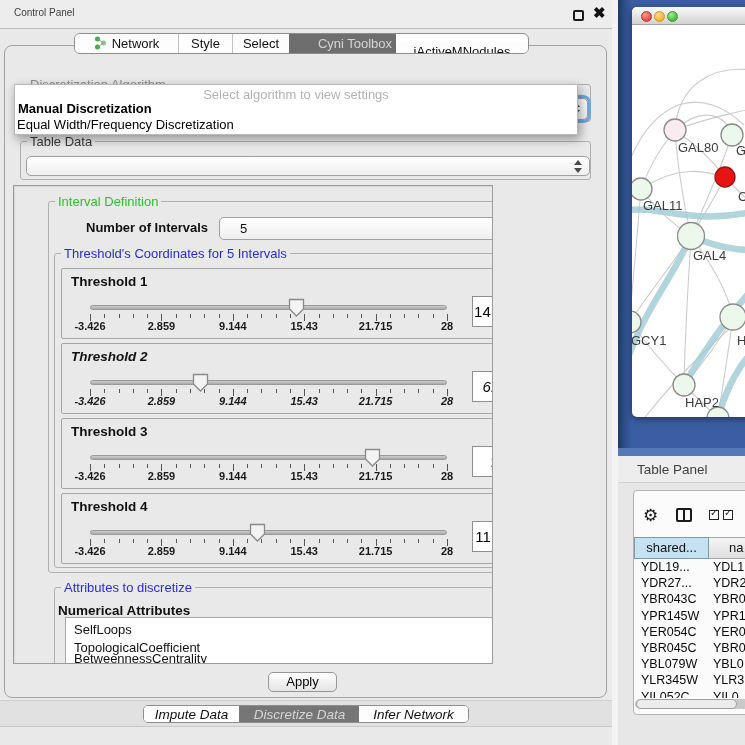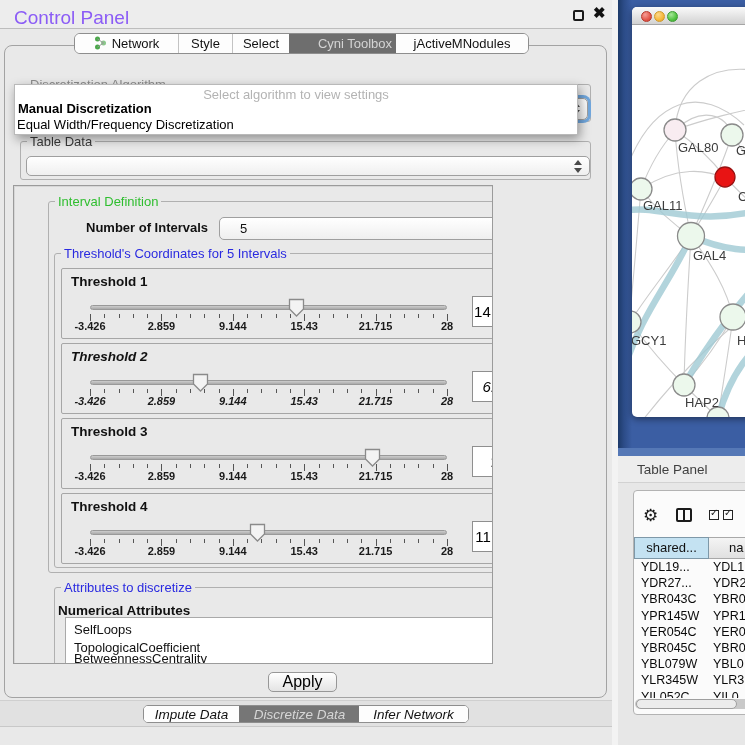--- a/index.html
+++ b/index.html
@@ -2,21 +2,21 @@
 <html><head>
 <meta charset="utf-8">
 <style>
   * { margin:0; padding:0; box-sizing:border-box; }
   html,body { width:745px; height:745px; font-family:"Liberation Sans",sans-serif; background:#e9e9e9; overflow:hidden; }
   #root { position:relative; width:745px; height:745px; }
   .abs { position:absolute; }
 
   
   #titlebar { left:0; top:0; width:613px; height:29px; background:#ededed; border-bottom:1px solid #bdbdbd; }
-  #titlebar .title { position:absolute; left:14px; top:7px; font-size:19px; color:#8b5cf6; }
+  #titlebar .title { position:absolute; left:14px; top:7px; font-size:10px; color:#404040; }
   #float-btn { left:573px; top:10px; width:11px; height:11px; border:2px solid #1a1a1a; border-radius:2px; }
   #close-btn { left:593px; top:4px; font-size:15px; font-weight:bold; color:#111; }
 
   #toptabs { left:74px; top:33px; height:21px; display:flex; border:1px solid #8e8e8e; border-radius:6px; overflow:hidden; background:#fff; z-index:5; }
   .toptab { height:100%; display:flex; align-items:center; justify-content:center; font-size:13px; color:#111; background:#fdfdfd; border-left:1px solid #c3c3c3; white-space:nowrap; }
   .toptab:first-child { border-left:none; }
   .toptab.sel { background:#6e6e6e; color:#d4d4d4; border-left:1px solid #6e6e6e; }
   .toptab.sel + .toptab { border-left:none; }
 
   #outerbox { left:4px; top:45px; width:603px; height:653px; border:1px solid #a3a3a3; border-radius:8px; background:#e9e9e9; }
@@ -58,21 +58,21 @@
   .tick { position:absolute; width:1px; background:#555; }
   .ticklabel { position:absolute; top:51px; transform:translateX(-50%); font-size:11px; font-weight:bold; color:#1a1a1a; white-space:nowrap; }
   .handle { position:absolute; top:29px; width:17px; height:19px; }
   .valbox { position:absolute; left:410px; top:27px; width:55px; height:31px; background:#fff; border:1px solid #8f8f8f; font-size:15px; text-align:right; line-height:29px; padding-right:6px; color:#000; }
 
   
   #attrlist { position:absolute; left:51px; top:431px; width:469px; height:80px; background:#fff; border:1px solid #a9a9a9; }
   .attr-item { position:absolute; left:8px; font-size:13px; color:#111; }
   #attr-scroll-thumb { position:absolute; left:453px; top:3px; width:10px; height:70px; border-radius:5px; background:#a9a9a9; }
 
-  #applybtn { left:268px; top:672px; width:69px; height:20px; background:linear-gradient(#ffffff,#e4e4e4); border:1px solid #979797; border-radius:5px; font-size:16px; text-align:center; line-height:18px; color:#000; }
+  #applybtn { left:268px; top:672px; width:69px; height:20px; background:linear-gradient(#ffffff,#e4e4e4); border:1px solid #979797; border-radius:5px; font-size:13px; text-align:center; line-height:18px; color:#000; }
 
   #bottomband { left:0; top:700px; width:613px; height:27px; background:#e1e1e1; border-top:1px solid #cfcfcf; border-bottom:1px solid #c8c8c8; }
   #bottomtabs { left:143px; top:705px; height:18px; display:flex; border:1px solid #8e8e8e; border-radius:5px; overflow:hidden; background:#fff;font-style:italic; }
   .btab { height:100%; display:flex; align-items:center; justify-content:center; font-size:13.5px; color:#111; background:#fdfdfd; border-left:1px solid #c3c3c3; white-space:nowrap; }
   .btab:first-child { border-left:none; }
   .btab.sel { background:#767676; color:#d6d6d6; border-left:1px solid #767676; }
   .btab.sel + .btab { border-left:none; }
 
   
   #splitter { left:612px; top:0; width:6px; height:745px; background:#f3f3f3; }
@@ -131,21 +131,21 @@
       </div>
       <div class="toptab" style="width:54px;">
         <span>Style</span>
       </div>
       <div class="toptab" style="width:57px;">
         <span>Select</span>
       </div>
       <div class="toptab sel" style="width:107px;padding-left:24px;">
         <span>Cyni Toolbox</span>
       </div>
-      <div class="toptab" style="width:132px;">
+      <div class="toptab" style="width:132px;margin-top:8px;">
         <span>jActiveMNodules</span>
       </div>
     </div>
 
   <div id="outerbox" class="abs"></div>
 
   <div class="groupbox" id="algbox" style="left:20px;top:84px;width:571px;height:38px;">
     <span class="gb-label" style="color:#8b8b8b;">Discretization Algorithm</span>
   </div>
   <div class="combo focused abs" id="algcombo" style="left:27px;top:98px;width:561px;height:22px;">

